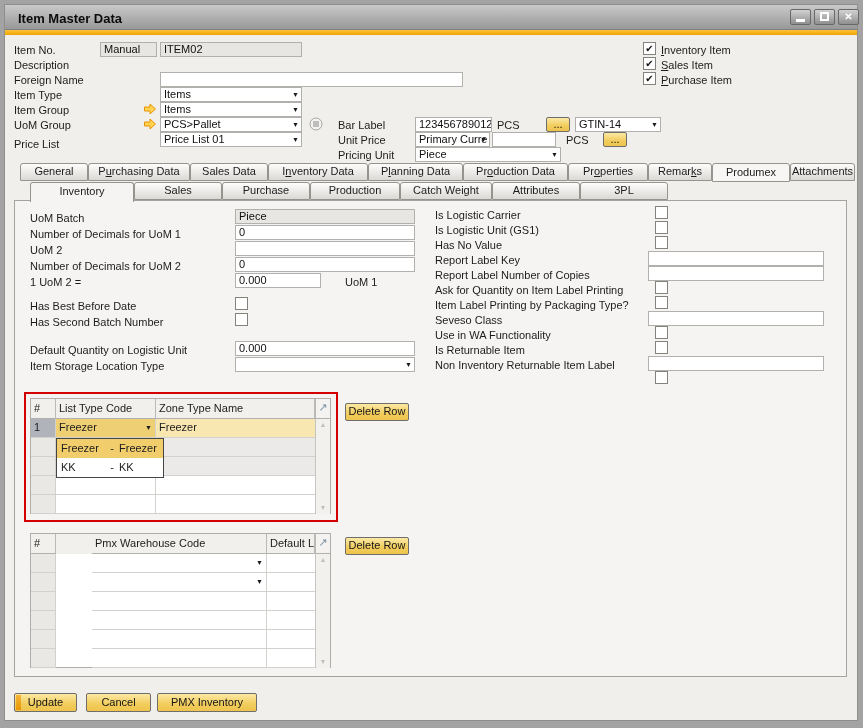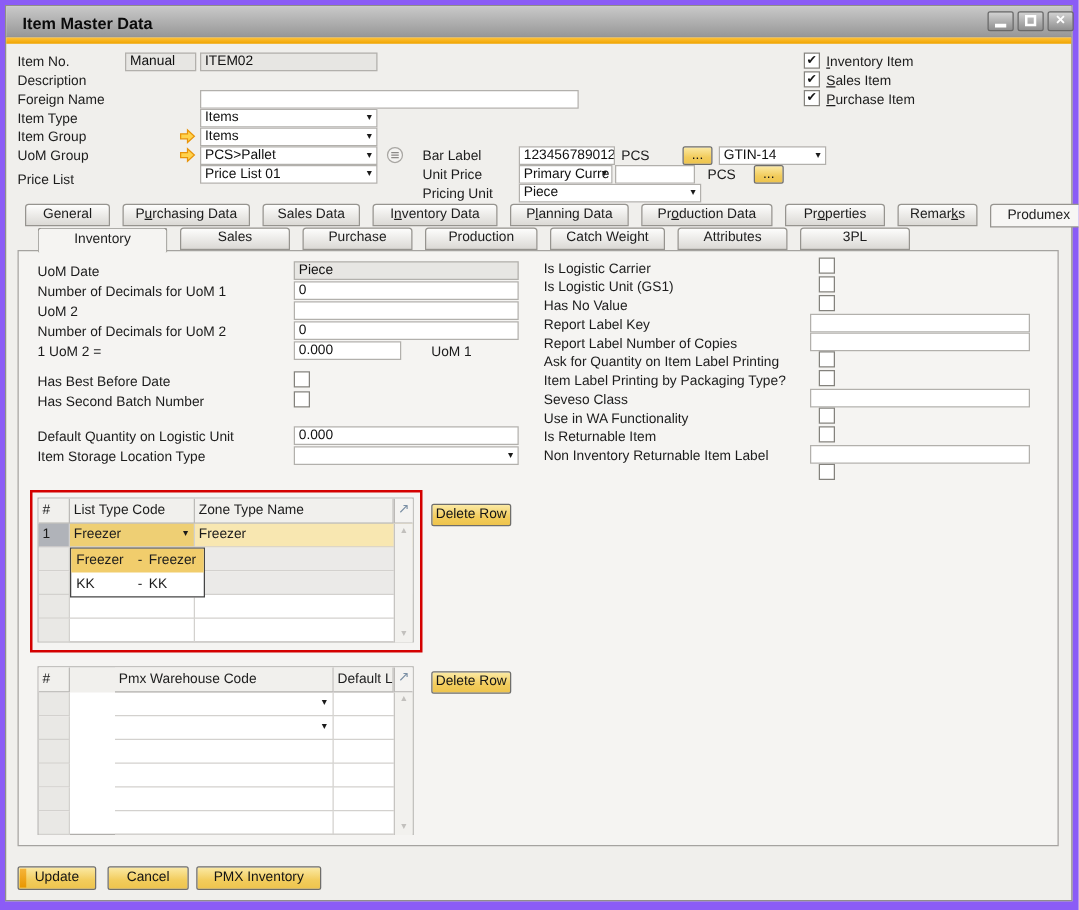--- a/index.html
+++ b/index.html
@@ -1,19 +1,19 @@
 <!DOCTYPE html>
 <html><head>
 <meta charset="utf-8">
 <style>
   * { box-sizing: border-box; margin: 0; padding: 0; }
   html,body { background:#e9e7e4; }
   .page {
     position: relative; width: 863px; height: 728px; overflow: hidden;
-    background:#8b5cf6; font-family:"Liberation Sans", sans-serif;
+    background:#a3a3a3; font-family:"Liberation Sans", sans-serif;
     font-size: 11px; color:#1c1c1c;
   }
   .winframe { position:absolute; left:4px; top:4px; width:854px; height:717px;
     background:#f0efec; border:1px solid #908e8a; }
   .titlebar { position:absolute; left:5px; top:5px; width:852px; height:25px;
     background:linear-gradient(#c9c9c9,#989898); border-bottom:1px solid #7f7f7f; }
   .title-text { position:absolute; left:13px; top:6px; font-size:13px; color:#0b0b0b; font-weight:600; }
   .wbtn { position:absolute; top:4px; width:21px; height:16px;
     background:linear-gradient(#d2d2d2,#8f8f8f); border:1px solid #686868; border-radius:2px; }
   .glyph-min { width:9px; height:3px; background:#fff; margin:9px auto 0; }
@@ -35,21 +35,21 @@
   .btn { position:absolute; height:19px; background:linear-gradient(#fbe9a4,#f2cc5c 60%,#eec44d);
     border:1px solid #6f6e6b; border-radius:2px; text-align:center; line-height:16px; color:#141414; }
   .btn .strip { position:absolute; left:1px; top:1px; bottom:1px; width:5px;
     background:linear-gradient(#f5b43a,#e99700); }
   .btn .blabel { position:relative; }
   .btn-row { height:18px; line-height:15px; }
   .btn-sm { height:15px; line-height:12px; }
 
   .tabrow { position:absolute; display:flex; }
   .tab { height:18px; border:1px solid #96948f; border-radius:3px 3px 0 0;
-    background:linear-gradient(#fdfdfc,#dbd9d5); text-align:center; line-height:15px; margin-right:10px; }
+    background:linear-gradient(#fdfdfc,#dbd9d5); text-align:center; line-height:15px; margin-right:0; }
   .tab.active { background:#f7f6f4; height:19px; line-height:16px; z-index:3; }
   .subtab.active { background:#f5f4f2; height:20px; border-bottom:none; z-index:4; }
   .mt0{width:68px}.mt1{width:102px}.mt2{width:78px}.mt3{width:100px}.mt4{width:95px}
   .mt5{width:105px}.mt6{width:80px}.mt7{width:64px}.mt8{width:78px}.mt9{width:65px}
   .st0{width:104px}.st1{width:88px}.st2{width:88px}.st3{width:90px}.st4{width:92px}.st5{width:88px}.st6{width:88px}
 
   .panel { position:absolute; left:14px; top:200px; width:833px; height:477px;
     background:#f5f4f2; border:1px solid #a5a3a0; }
 
   .redbox { position:absolute; left:24px; top:392px; width:314px; height:130px;
@@ -174,21 +174,21 @@
     <div class="tab subtab st1">Sales</div>
     <div class="tab subtab st2">Purchase</div>
     <div class="tab subtab st3">Production</div>
     <div class="tab subtab st4">Catch Weight</div>
     <div class="tab subtab st5">Attributes</div>
     <div class="tab subtab st6">3PL</div>
   </div>
 
   <div class="panel"></div>
 
-  <span class="lbl" style="left:30px;top:212px">UoM Date</span>
+  <span class="lbl" style="left:30px;top:212px">UoM Batch</span>
   <div class="fld ro" style="left:235px;top:209px;width:180px"><span>Piece</span></div>
   <span class="lbl" style="left:30px;top:228px">Number of Decimals for UoM 1</span>
   <div class="fld" style="left:235px;top:225px;width:180px"><span>0</span></div>
   <span class="lbl" style="left:30px;top:244px">UoM 2</span>
   <div class="fld" style="left:235px;top:241px;width:180px"><span></span></div>
   <span class="lbl" style="left:30px;top:260px">Number of Decimals for UoM 2</span>
   <div class="fld" style="left:235px;top:257px;width:180px"><span>0</span></div>
   <span class="lbl" style="left:30px;top:276px">1 UoM 2 =</span>
   <div class="fld" style="left:235px;top:273px;width:86px"><span>0.000</span></div>
   <span class="lbl" style="left:345px;top:276px">UoM 1</span>

